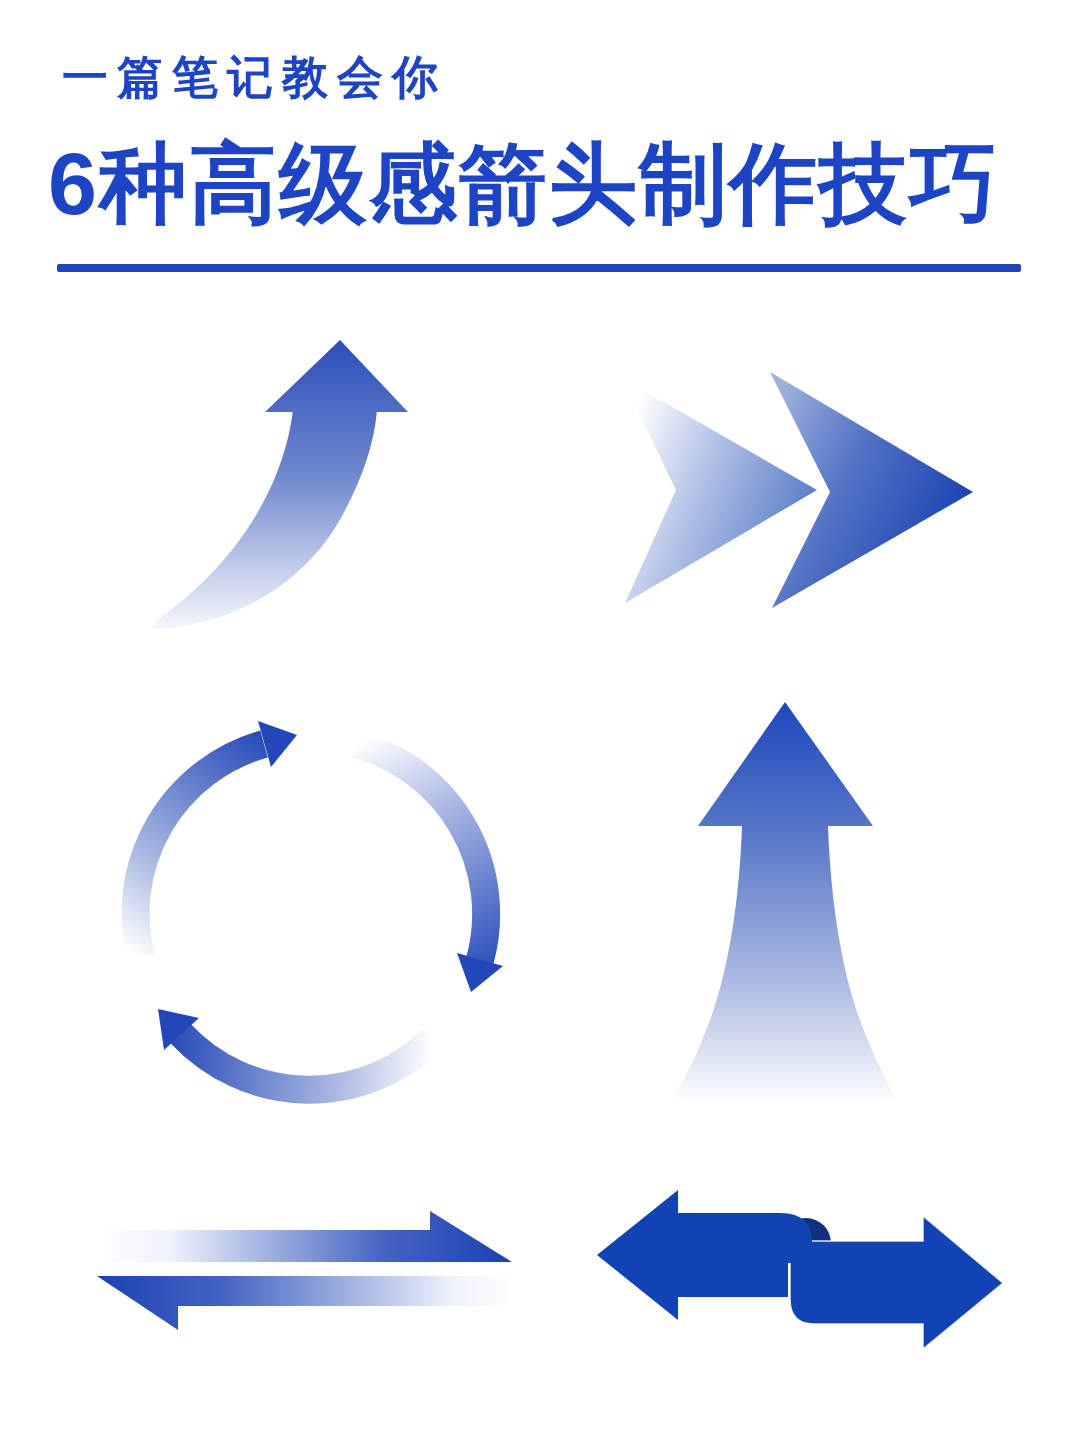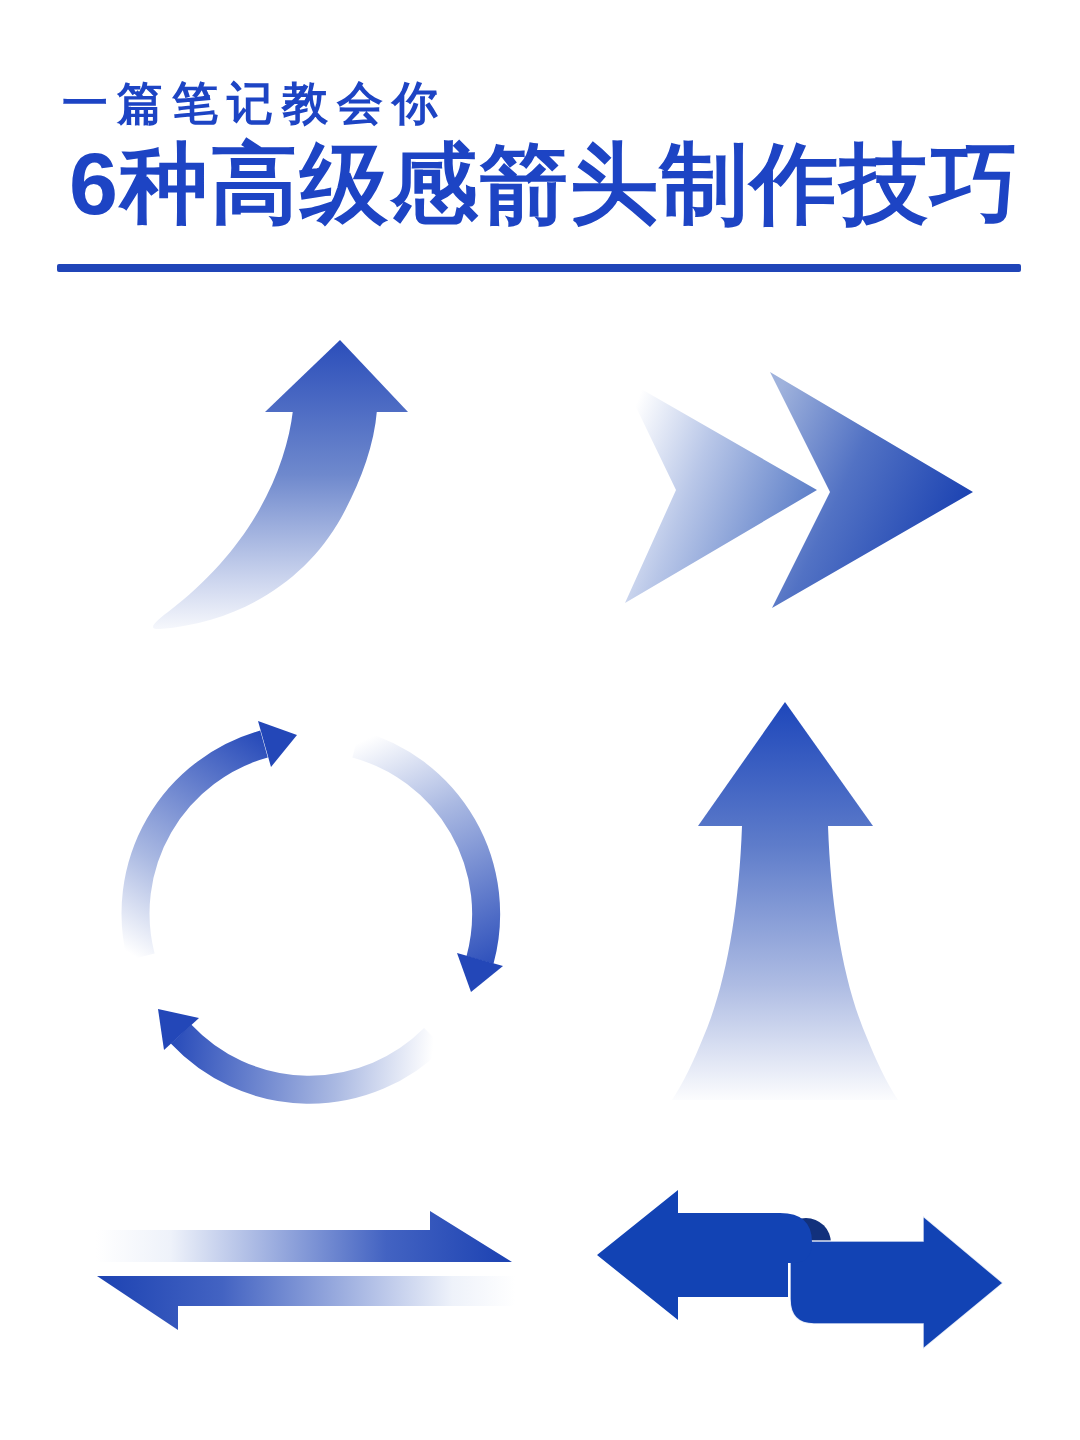--- a/index.html
+++ b/index.html
@@ -6,26 +6,26 @@
   body{
     width:1080px;height:1440px;position:relative;overflow:hidden;
     font-family:"Liberation Sans","DejaVu Sans",sans-serif;
     --text-blue:#1d44c4;
     --rule-blue:#2045b8;
     --arrow-deep:#2347b8;
     --arrow-solid:#1243b4;
     --fold-dark:#12317c;
   }
   .kicker{
-    position:absolute;left:62px;top:80px;
+    position:absolute;left:62px;top:54px;
     font-size:46px;line-height:1;font-weight:900;
     letter-spacing:9px;color:var(--text-blue);white-space:nowrap;
   }
   .title{
-    position:absolute;left:69px;top:140px;
+    position:absolute;left:48px;top:140px;
     font-size:88px;line-height:1;font-weight:900;
     letter-spacing:2px;color:var(--text-blue);white-space:nowrap;
   }
   .rule{
     position:absolute;left:57px;top:264px;width:964px;height:8px;
     background:var(--rule-blue);border-radius:2px;
   }
   .fig{position:absolute;}
   .fig svg{display:block;width:100%;height:100%;}
 </style>

